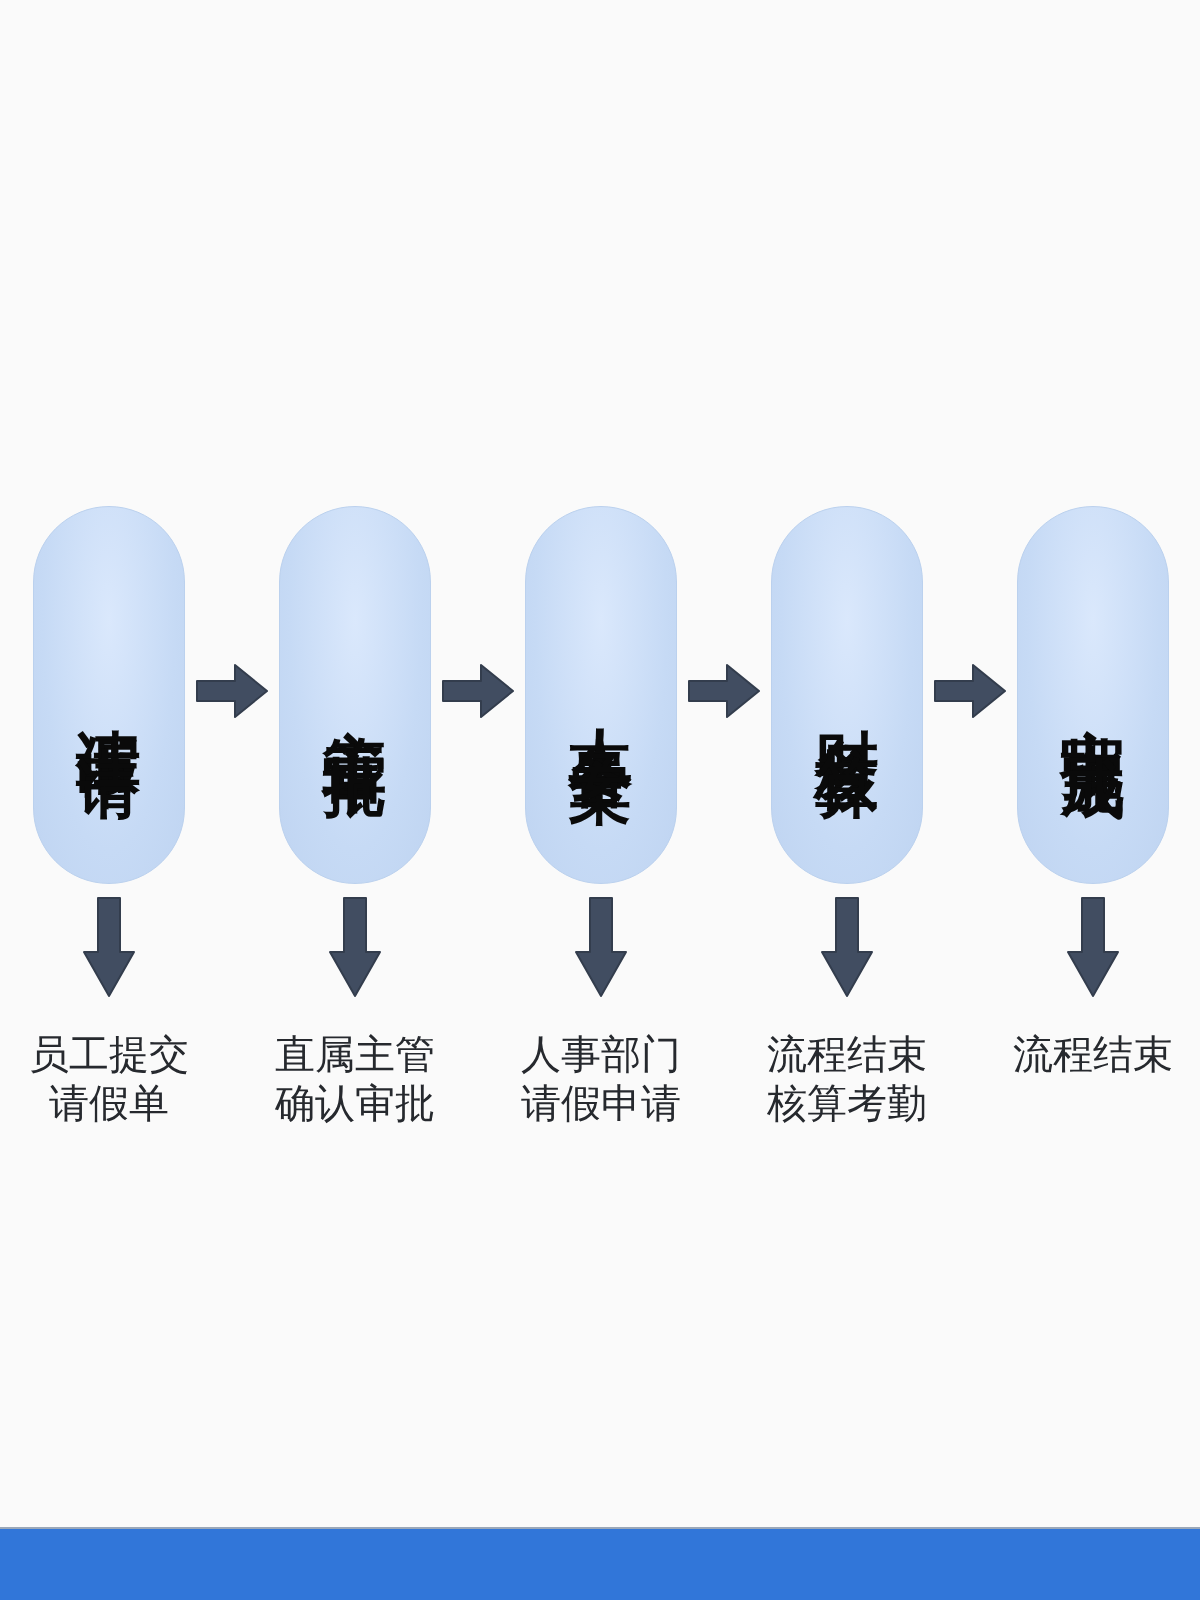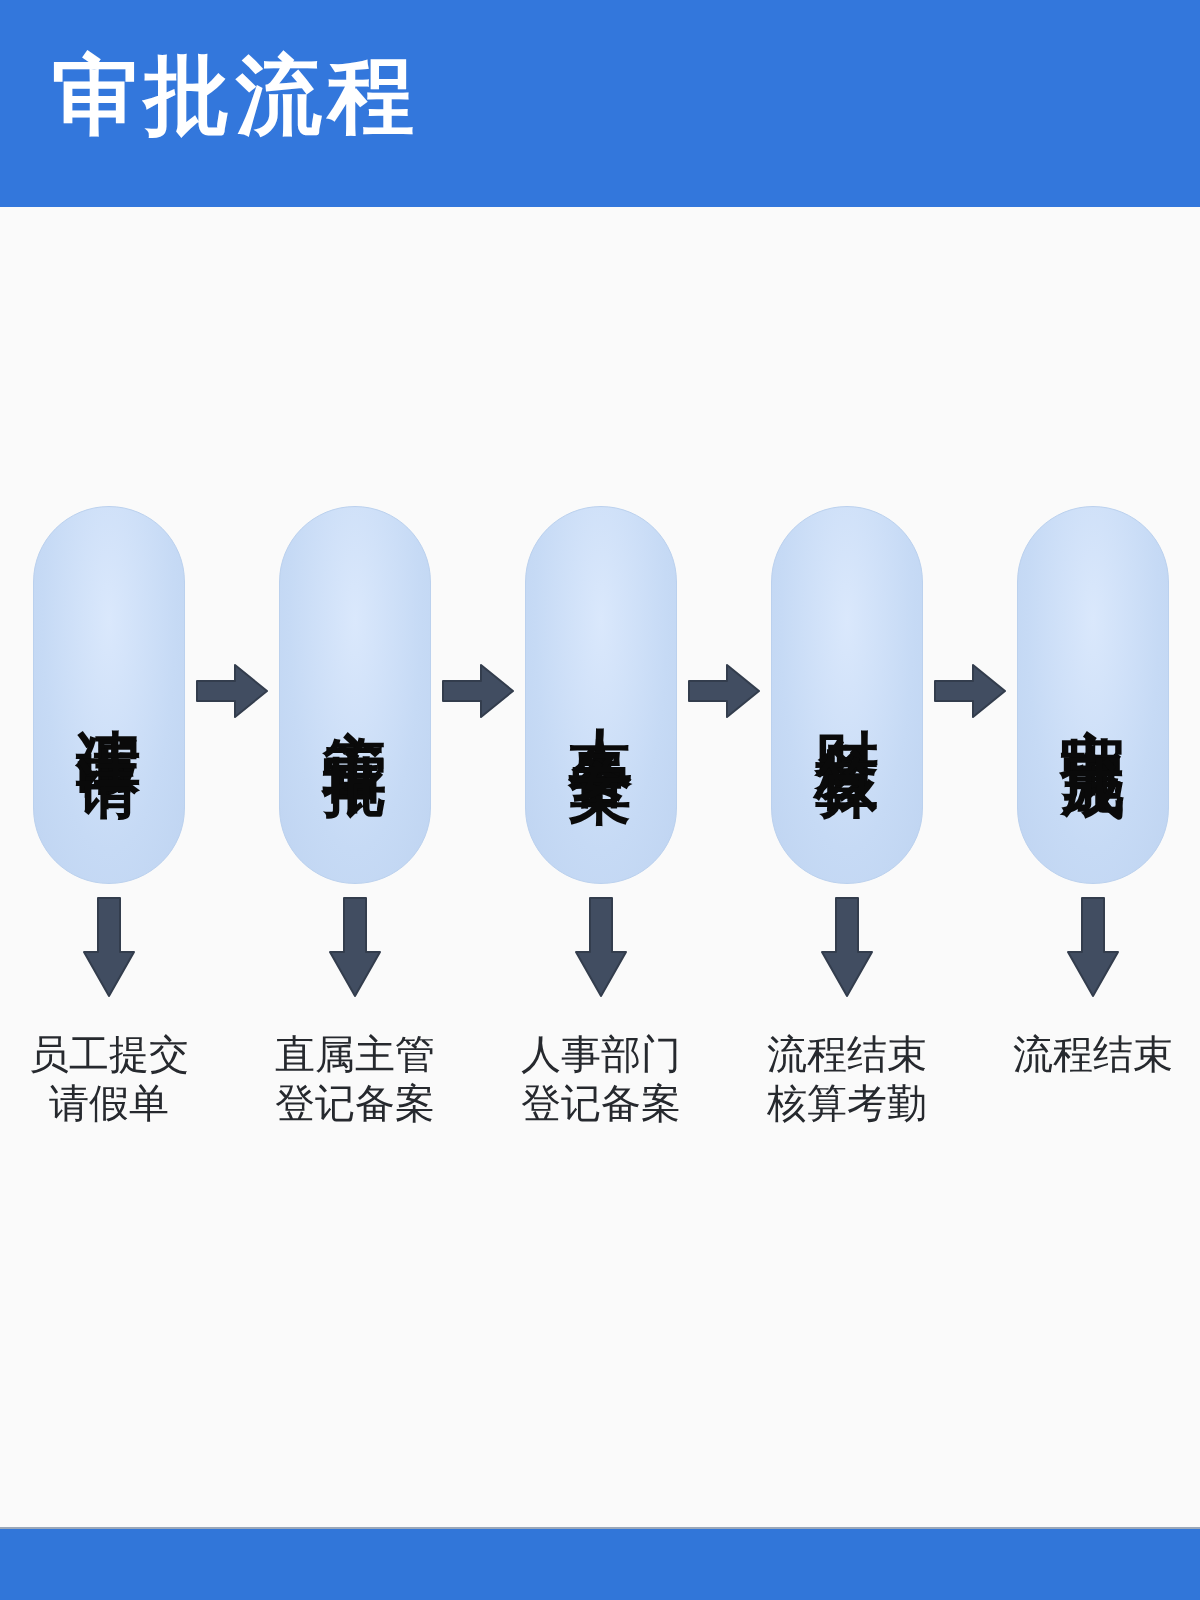--- a/index.html
+++ b/index.html
@@ -106,23 +106,20 @@
   .c0 { left: 196px; }
   .c1 { left: 442px; }
   .c2 { left: 688px; }
   .c3 { left: 934px; }
 </style>
 </head>
 <body>
 
 <div class="page">
 
-  <div class="header">
-    <div class="page-title">审批流程</div>
-  </div>
 
   <div class="step s0">
     <div class="pill">
       <div class="pill-label">请假申请</div>
     </div>
     <svg class="v-arrow" viewBox="0 0 52 100">
       <polygon class="arrow-shape" points="15,1 37,1 37,55 51,55 26,99 1,55 15,55"></polygon>
     </svg>
     <div class="caption">员工提交
 请假单</div>
@@ -133,36 +130,36 @@
   </svg>
 
   <div class="step s1">
     <div class="pill">
       <div class="pill-label">主管审批</div>
     </div>
     <svg class="v-arrow" viewBox="0 0 52 100">
       <polygon class="arrow-shape" points="15,1 37,1 37,55 51,55 26,99 1,55 15,55"></polygon>
     </svg>
     <div class="caption">直属主管
-登记备案</div>
+确认审批</div>
   </div>
 
   <svg class="h-arrow c1" viewBox="0 0 72 58">
     <polygon class="arrow-shape" points="1,19 39,19 39,3 71,29 39,55 39,39 1,39"></polygon>
   </svg>
 
   <div class="step s2">
     <div class="pill">
       <div class="pill-label">人事备案</div>
     </div>
     <svg class="v-arrow" viewBox="0 0 52 100">
       <polygon class="arrow-shape" points="15,1 37,1 37,55 51,55 26,99 1,55 15,55"></polygon>
     </svg>
     <div class="caption">人事部门
-登记备案</div>
+请假申请</div>
   </div>
 
   <svg class="h-arrow c2" viewBox="0 0 72 58">
     <polygon class="arrow-shape" points="1,19 39,19 39,3 71,29 39,55 39,39 1,39"></polygon>
   </svg>
 
   <div class="step s3">
     <div class="pill">
       <div class="pill-label">财务核算</div>
     </div>

